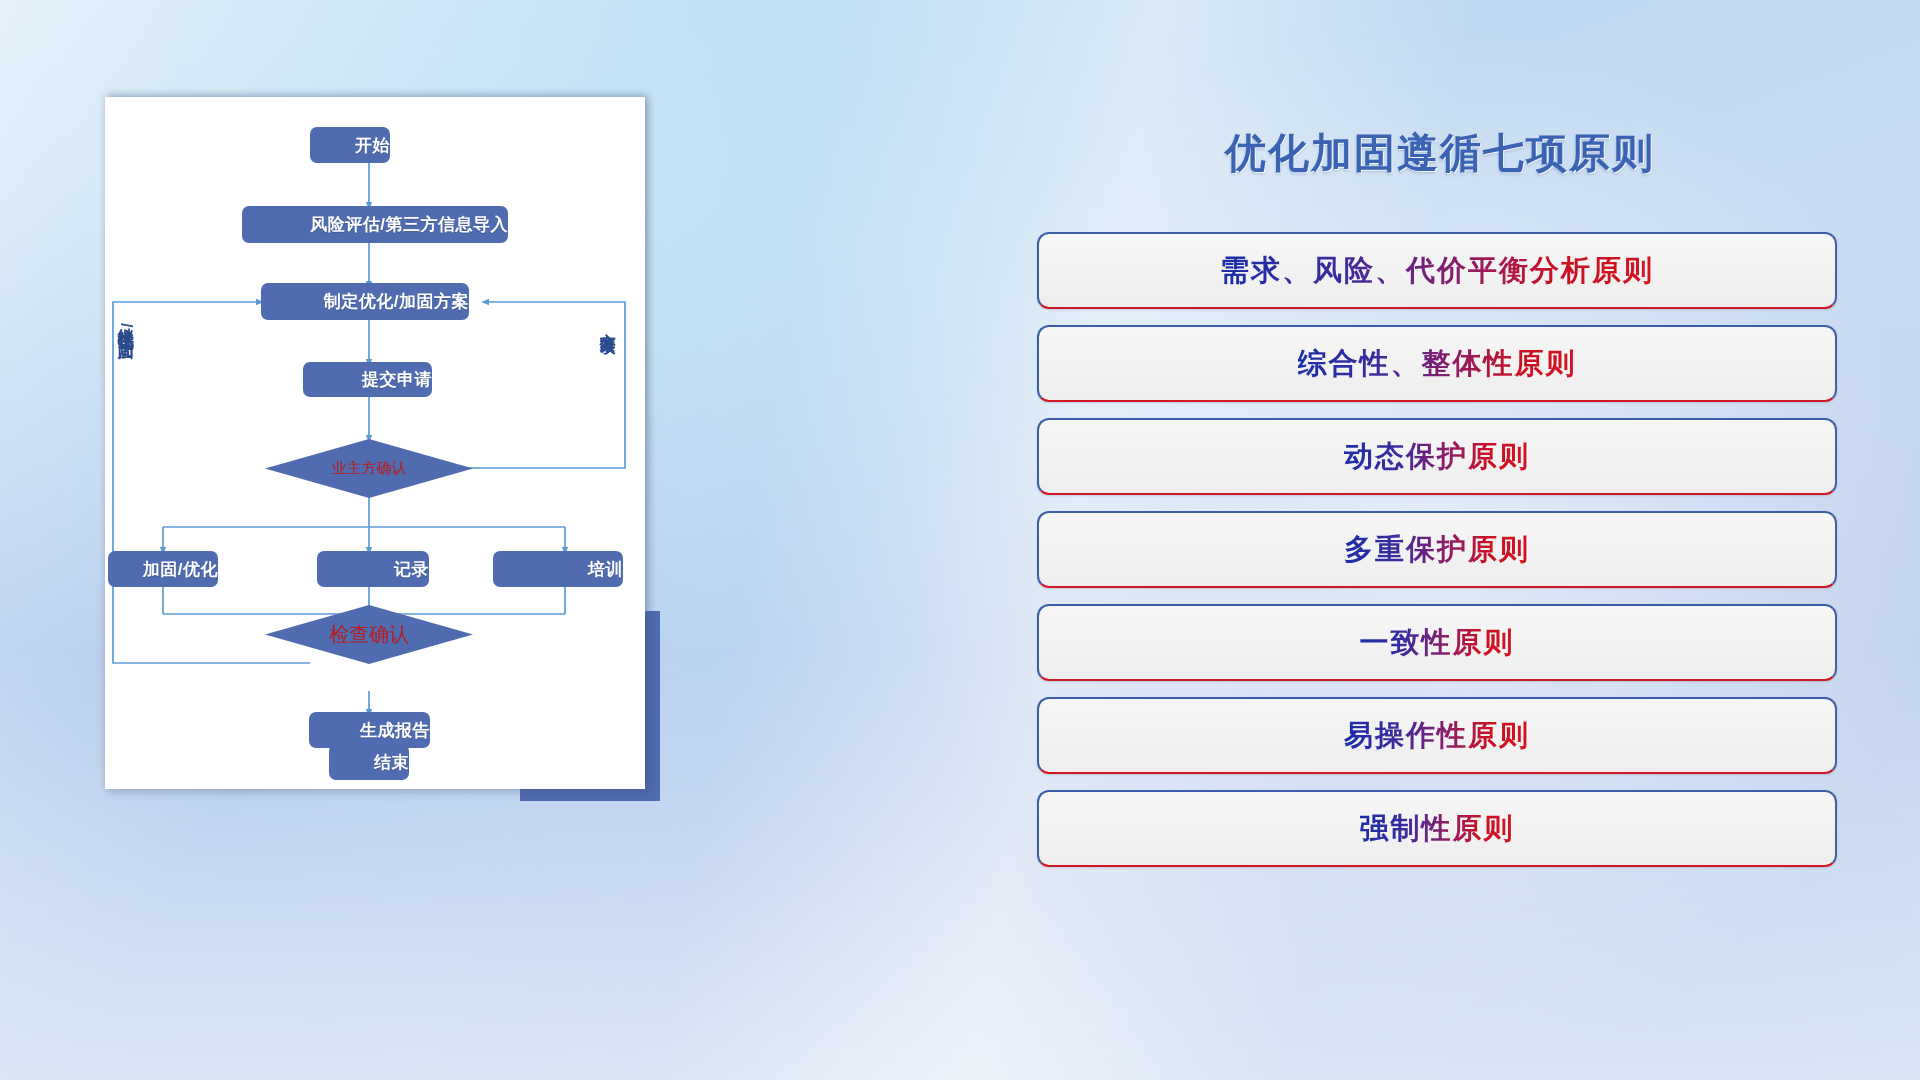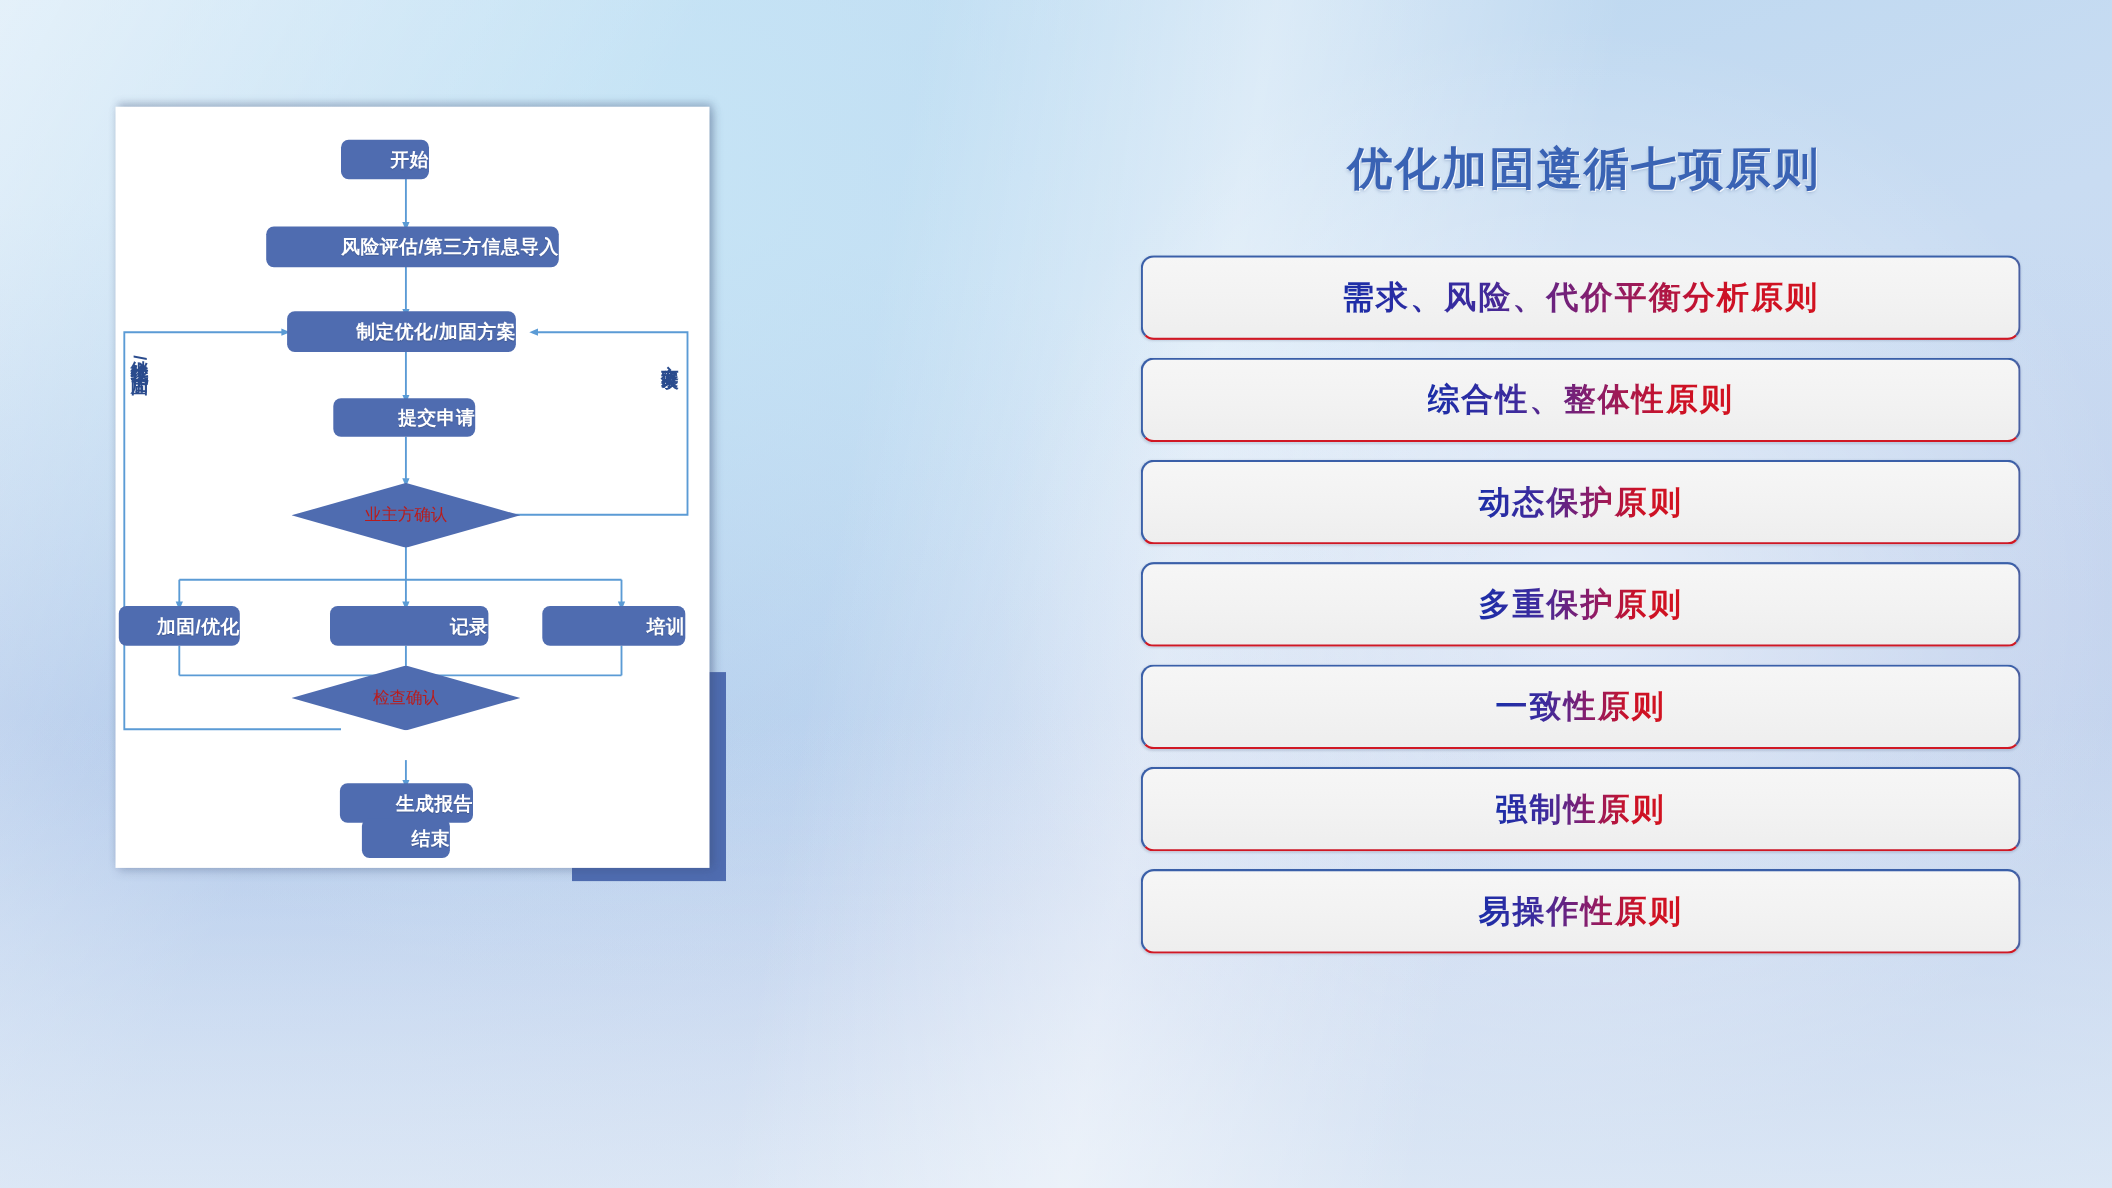--- a/index.html
+++ b/index.html
@@ -132,31 +132,31 @@
 
   <div class="dia" style="left:160px;top:342px;width:208px;height:59px;">
     <div class="shape"></div>
     <span class="txt" style="font-size:15px;">业主方确认</span>
   </div>
 
   <div class="node" style="left:3px;top:454px;width:110px;height:36px;font-size:17px;">
     <span>加固/优化</span>
   </div>
 
-  <div class="node" style="left:195px;top:454px;width:144px;height:36px;font-size:17px;">
+  <div class="node" style="left:212px;top:454px;width:112px;height:36px;font-size:17px;">
     <span>记录</span>
   </div>
 
   <div class="node" style="left:388px;top:454px;width:130px;height:36px;font-size:17px;">
     <span>培训</span>
   </div>
 
   <div class="dia" style="left:160px;top:508px;width:208px;height:59px;">
     <div class="shape"></div>
-    <span class="txt" style="font-size:15px;">检查确认</span>
+    <span class="txt" style="font-size:20px;">检查确认</span>
   </div>
 
   <div class="node" style="left:204px;top:615px;width:121px;height:36px;font-size:17px;">
     <span>生成报告</span>
   </div>
 
   <div class="node" style="left:224px;top:647px;width:80px;height:36px;font-size:17px;">
     <span>结束</span>
   </div>
 
@@ -178,19 +178,19 @@
     <div class="card">
       <span class="ctext">动态保护原则</span>
     </div>
     <div class="card">
       <span class="ctext">多重保护原则</span>
     </div>
     <div class="card">
       <span class="ctext">一致性原则</span>
     </div>
     <div class="card">
-      <span class="ctext">强制性原则</span>
+      <span class="ctext">易操作性原则</span>
     </div>
     <div class="card">
-      <span class="ctext">易操作性原则</span>
+      <span class="ctext">强制性原则</span>
     </div>
   </div>
 </div>
 
 </body></html>

